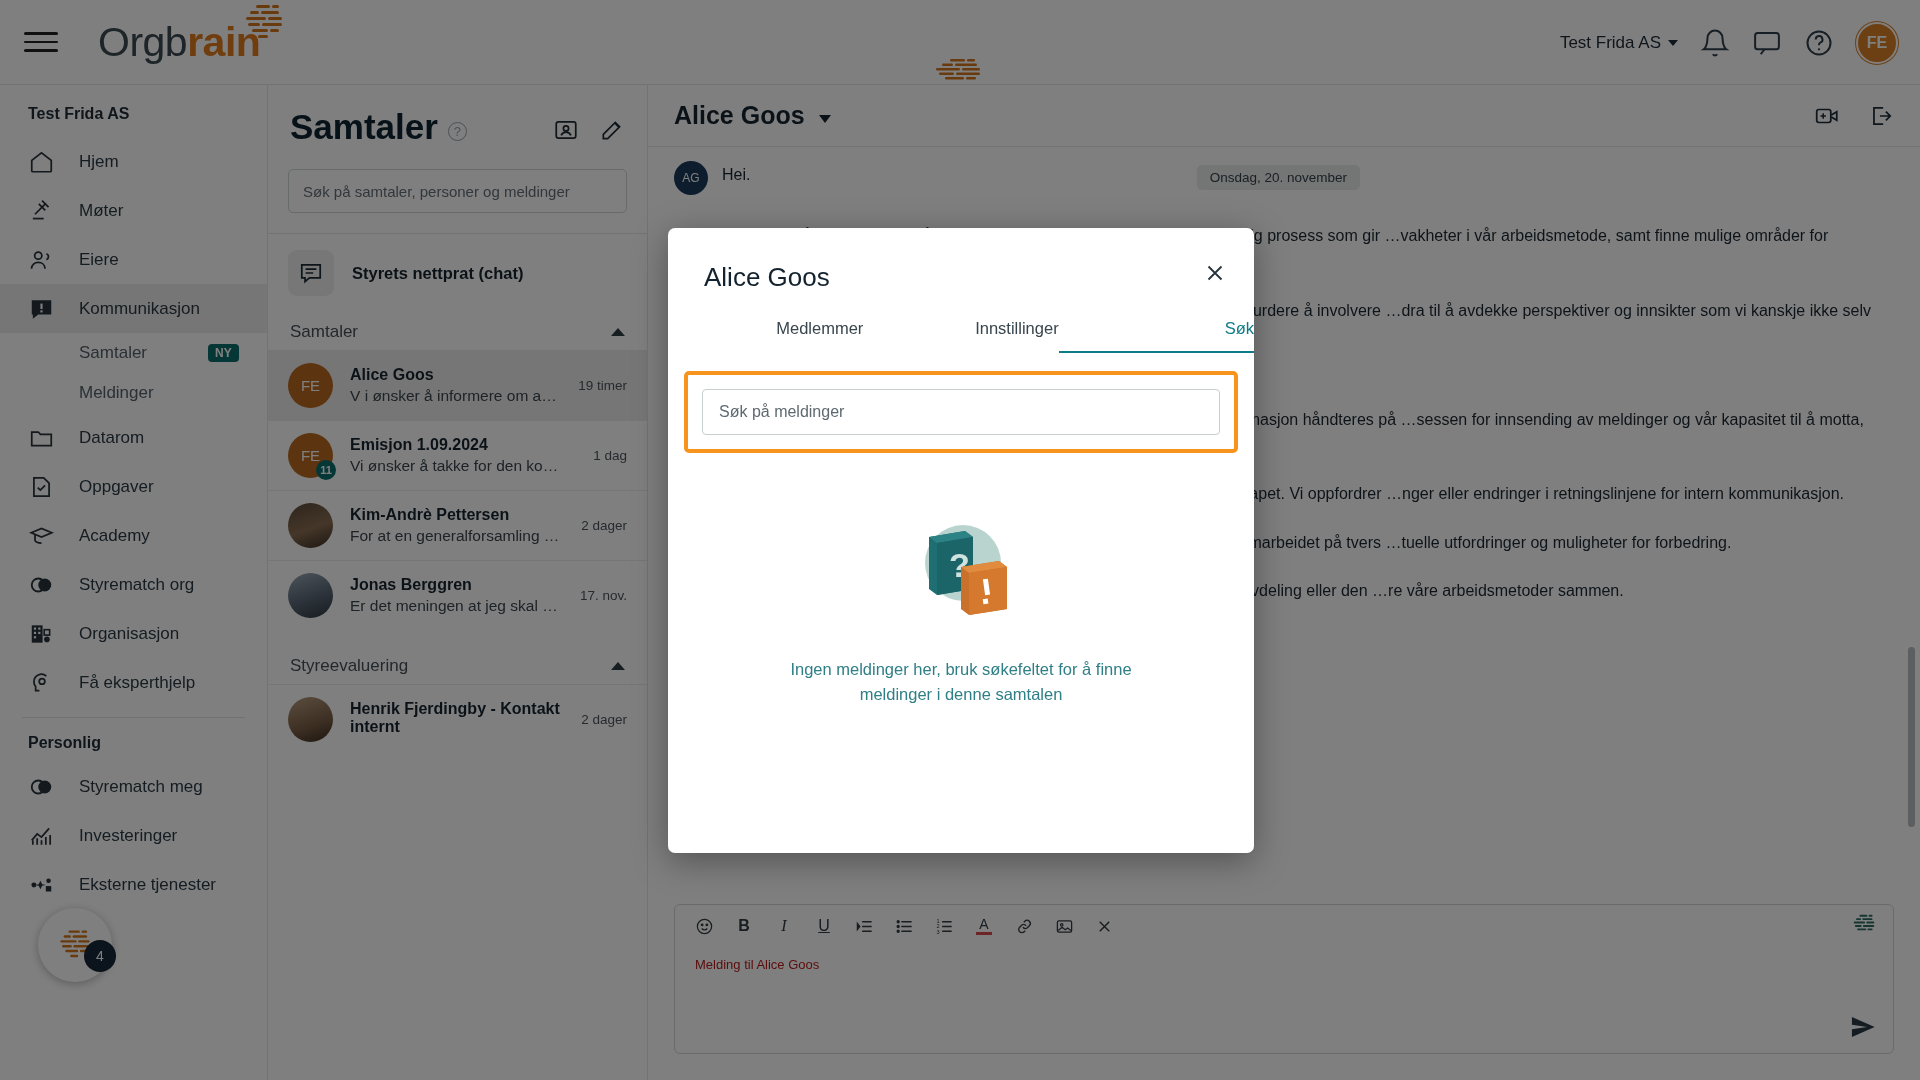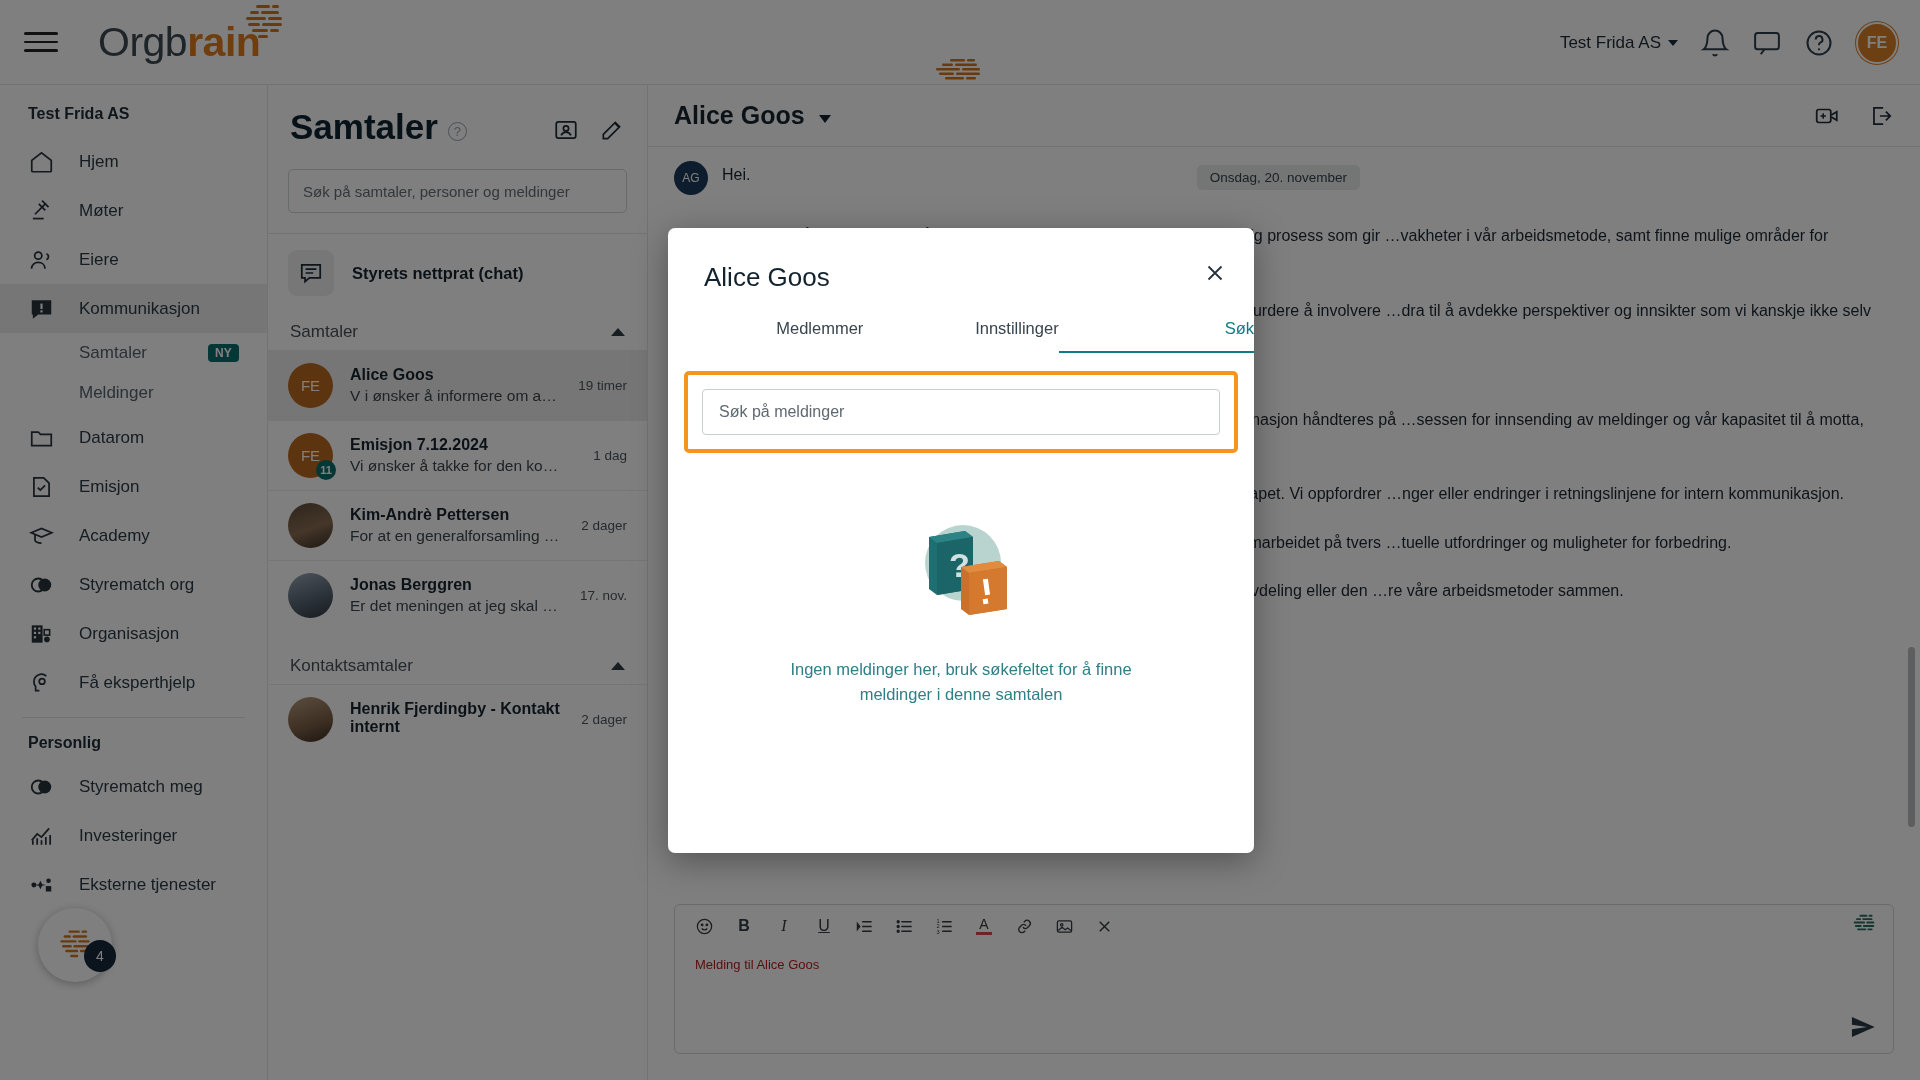--- a/index.html
+++ b/index.html
@@ -283,21 +283,21 @@
       </span>
       <span>Datarom</span>
     </div>
     <div class="side-item">
       <span class="sico">
         <svg width="27" height="26" viewBox="0 0 24 24" fill="none" stroke="#263238" stroke-width="1.6">
             <path d="M5 3.5h9l5 5V20.5H5z"></path>
             <path d="M8.5 12.5l2.4 2.4 4.4-4.4"></path>
           </svg>
       </span>
-      <span>Emisjon</span>
+      <span>Oppgaver</span>
     </div>
     <div class="side-item">
       <span class="sico">
         <svg width="27" height="26" viewBox="0 0 24 24" fill="none" stroke="#263238" stroke-width="1.6">
             <path d="M2.5 9L12 5l9.5 4L12 13z"></path>
             <path d="M6 11v5c0 1.4 2.7 2.6 6 2.6"></path>
           </svg>
       </span>
       <span>Academy</span>
     </div>
@@ -438,21 +438,21 @@
       </div>
       <div class="conv-time">19 timer</div>
     </div>
 
     <div class="conv">
       <div class="conv-av" style="background:#b8691f">
         <span>FE</span>
         <span class="cnt">11</span>
       </div>
       <div class="conv-body">
-        <div class="conv-name">Emisjon 7.12.2024</div>
+        <div class="conv-name">Emisjon 1.09.2024</div>
         <div class="conv-prev">Vi ønsker å takke for den konstru…</div>
       </div>
       <div class="conv-time">1 dag</div>
     </div>
 
     <div class="conv">
       <div class="conv-av photo-av" style="background:linear-gradient(160deg,#5c4a3a,#8a6d52 55%,#3a2e24)"></div>
       <div class="conv-body">
         <div class="conv-name">Kim-Andrè Pettersen</div>
         <div class="conv-prev">For at en generalforsamling (G…</div>
@@ -463,21 +463,21 @@
     <div class="conv">
       <div class="conv-av photo-av" style="background:linear-gradient(160deg,#9aa7b5,#55616f 60%,#2f3842)"></div>
       <div class="conv-body">
         <div class="conv-name">Jonas Berggren</div>
         <div class="conv-prev">Er det meningen at jeg skal delt…</div>
       </div>
       <div class="conv-time">17. nov.</div>
     </div>
 
     <div class="group-row" style="margin-top:16px">
-      <div class="group-label">Kontaktsamtaler</div>
+      <div class="group-label">Styreevaluering</div>
       <div class="group-caret"></div>
     </div>
 
     <div class="conv">
       <div class="conv-av photo-av" style="background:linear-gradient(160deg,#b89c7d,#7a5f46 60%,#3b2c20)"></div>
       <div class="conv-body">
         <div class="conv-name">Henrik Fjerdingby - Kontakt internt</div>
         <div class="conv-prev"></div>
       </div>
       <div class="conv-time">2 dager</div>

